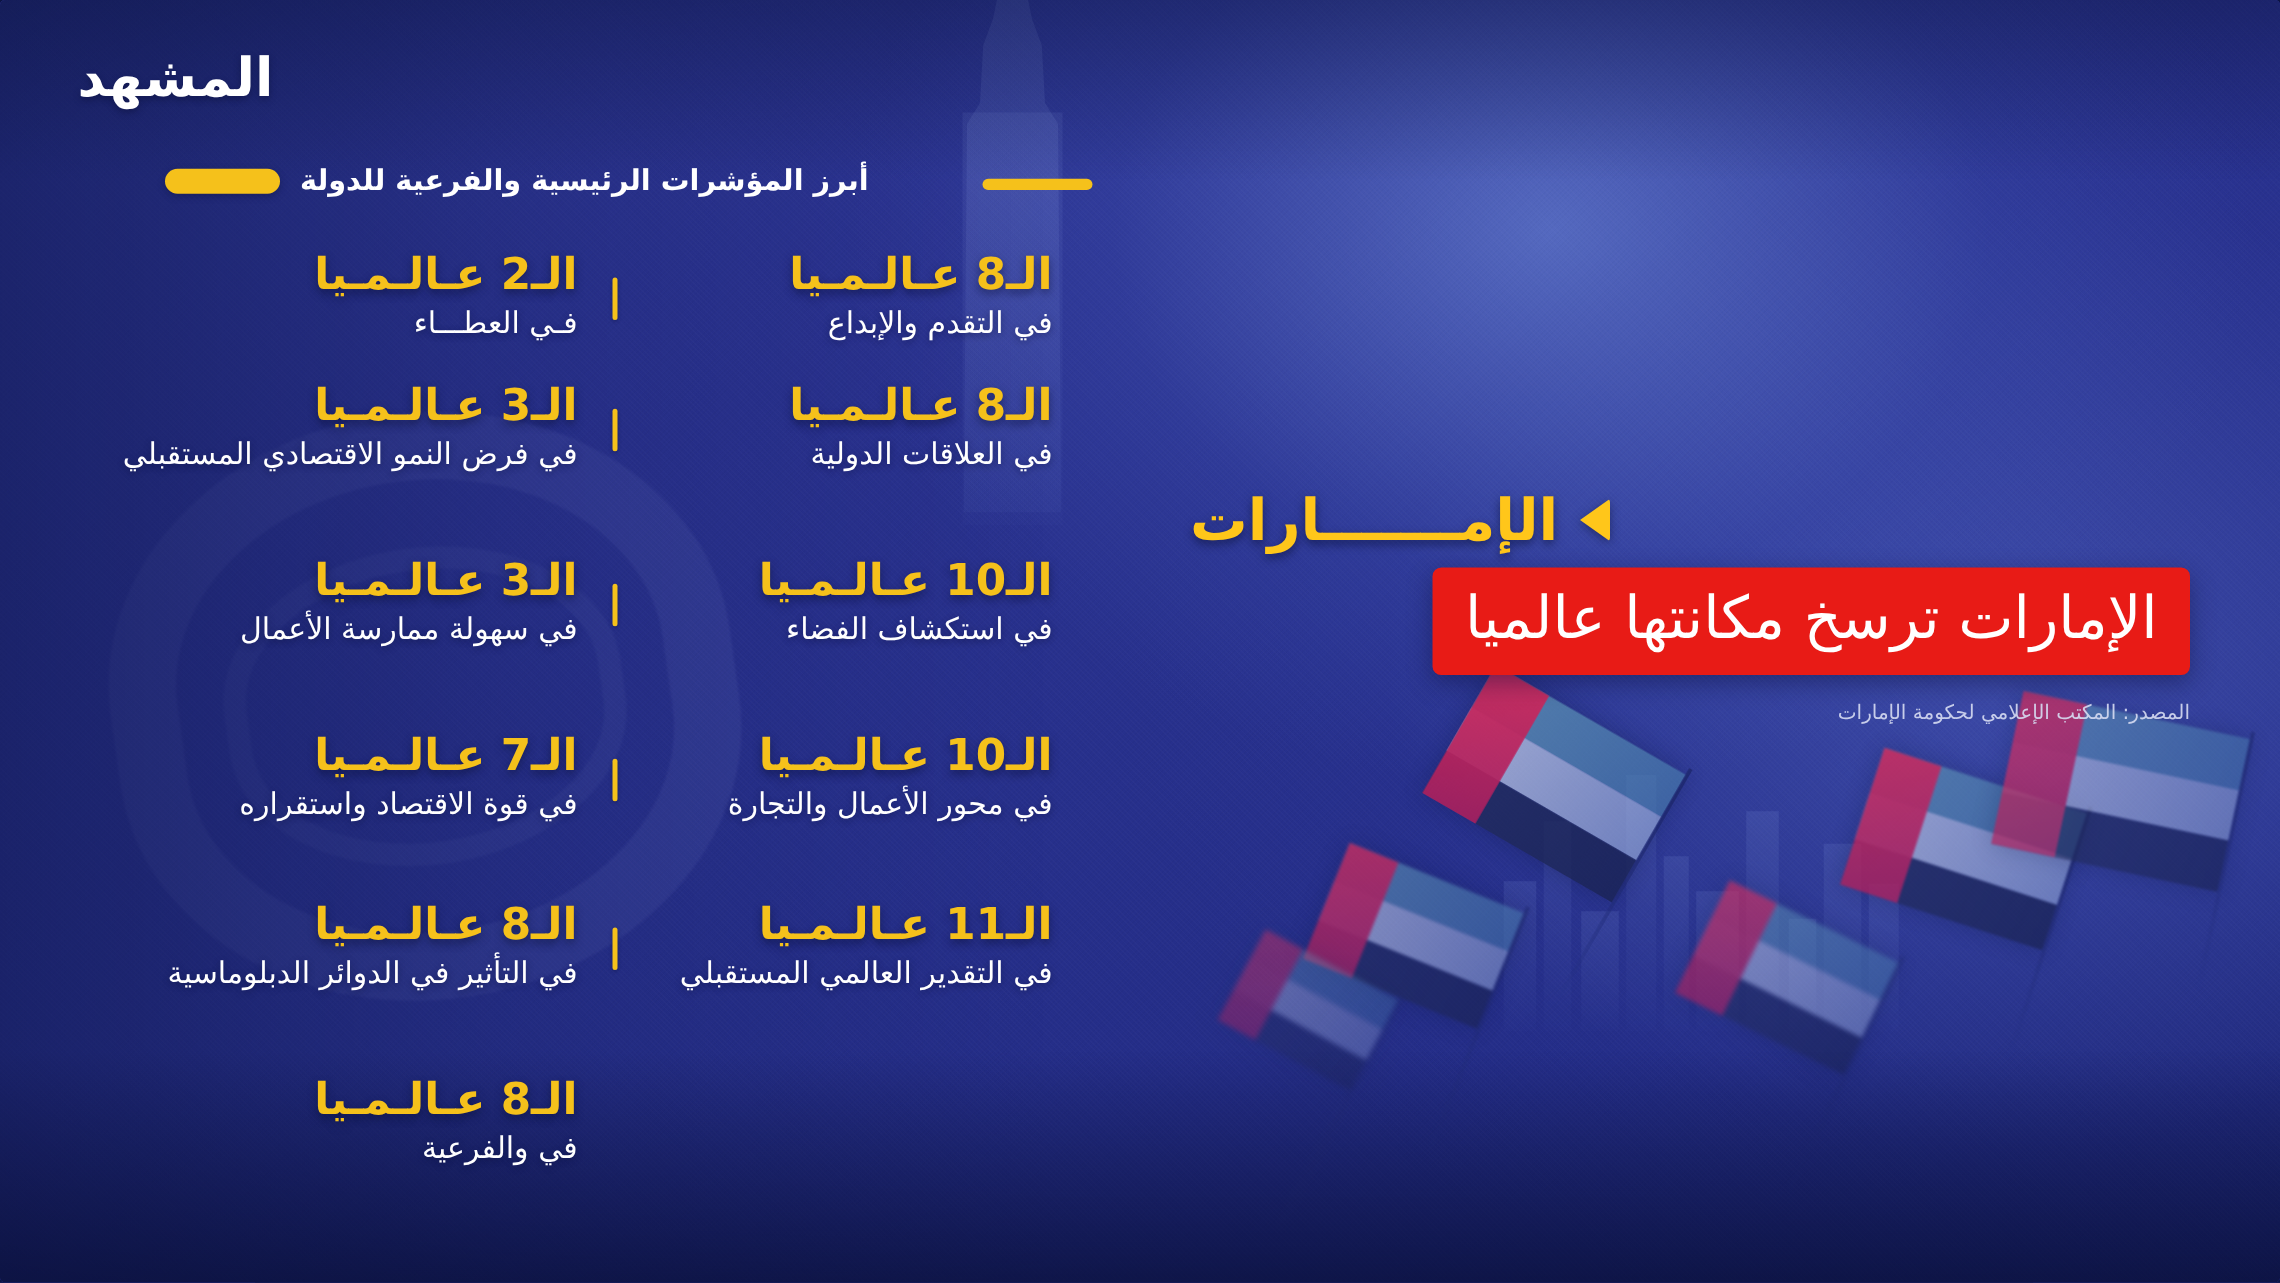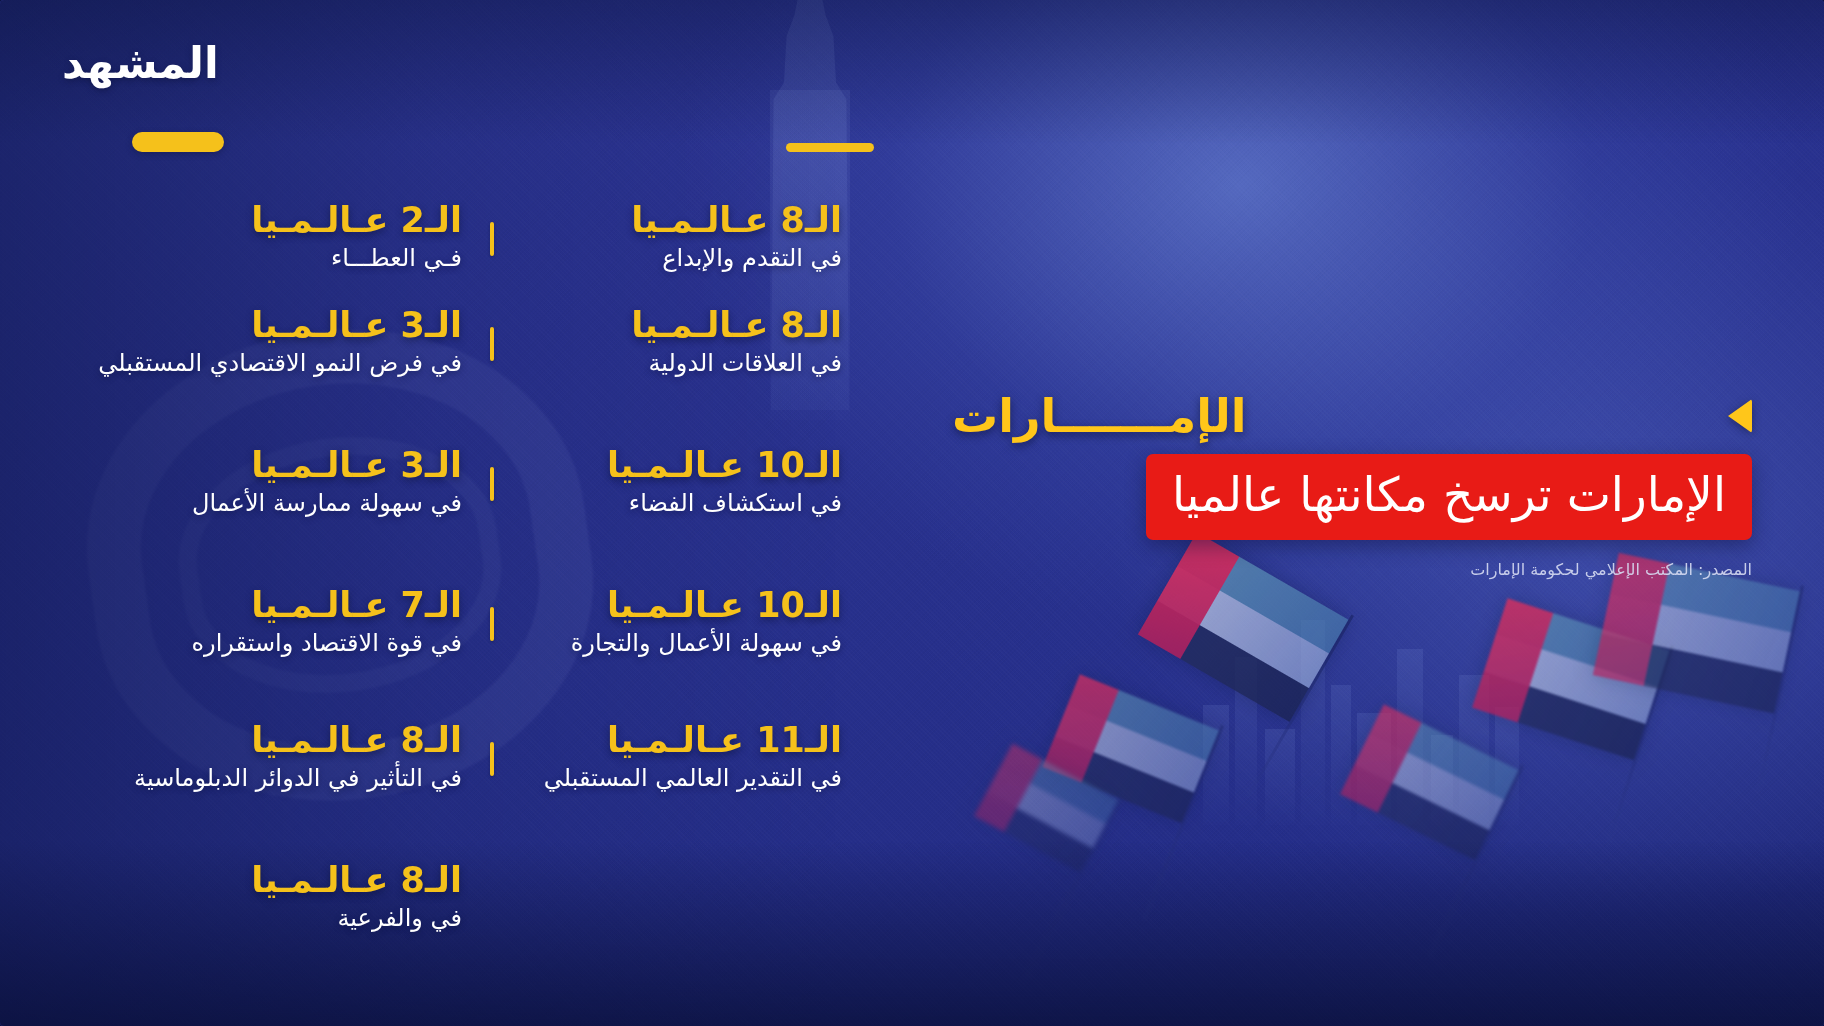--- a/index.html
+++ b/index.html
@@ -85,21 +85,21 @@
     position:absolute; top:6px; right:3px; width:150px; height:104px;
     display:flex; flex-direction:column;
     box-shadow:0 0 18px rgba(10,16,60,.35);
   }
   .flag .cloth span{ display:block; flex:1; }
   .s-red{ position:absolute; left:0; top:0; bottom:0; width:28%; }
 
   
   .title-block{ position:absolute; right:72px; top:392px; width:800px; text-align:right; }
   .kicker{
-    display:flex; align-items:center; justify-content:space-between; gap:17px;
+    display:flex; align-items:center; justify-content:flex-end; gap:17px;
     direction:rtl;
   }
   .kicker-text{
     font-size:46px; font-weight:bold; color:#ffc61a; letter-spacing:2px;
     text-shadow:0 3px 8px rgba(8,14,50,.55);
     line-height:1.05;
   }
   .tri{
     width:0;height:0;
     border-top:17px solid transparent; border-bottom:17px solid transparent;
@@ -247,20 +247,21 @@
         </div>
       </div>
     </div>
 
   <div class="bg-vignette"></div>
 
   <div class="brand">المشهد</div>
 
   <div class="subtitle-row">
     <div class="pill"></div>
+    <div class="txt">أبرز المؤشرات الرئيسية والفرعية للدولة</div>
   </div>
   <div class="sub-dash"></div>
 
   <div class="stats">
     <div class="col col-right">
         <div class="stat" style="top: 0px;">
           <div class="rank">الـ2 عـالـمـيا</div>
           <div class="desc">فـي العطـــاء</div>
         </div>
         <div class="stat" style="top: 105px;">
@@ -299,21 +300,21 @@
         <div class="stat" style="top: 105px;">
           <div class="rank">الـ8 عـالـمـيا</div>
           <div class="desc">في العلاقات الدولية</div>
         </div>
         <div class="stat" style="top: 245px;">
           <div class="rank">الـ10 عـالـمـيا</div>
           <div class="desc">في استكشاف الفضاء</div>
         </div>
         <div class="stat" style="top: 385px;">
           <div class="rank">الـ10 عـالـمـيا</div>
-          <div class="desc">في سهولة الأعمال والتجارة</div>
+          <div class="desc">في محور الأعمال والتجارة</div>
         </div>
         <div class="stat" style="top: 520px;">
           <div class="rank">الـ11 عـالـمـيا</div>
           <div class="desc">في التقدير العالمي المستقبلي</div>
         </div>
       </div>
   </div>
 
   <div class="title-block">
     <div class="kicker">

